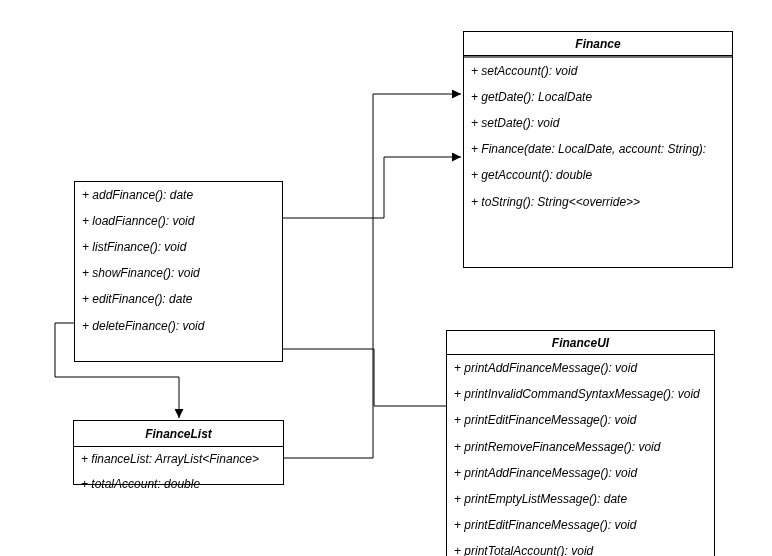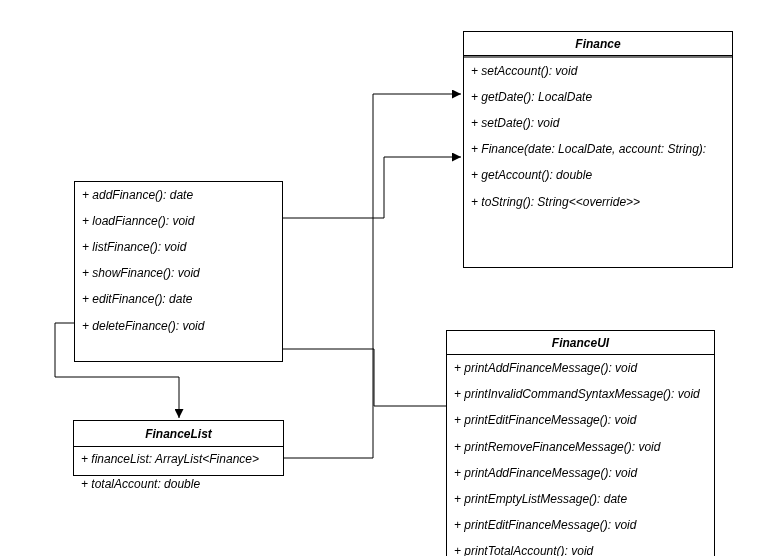--- a/index.html
+++ b/index.html
@@ -61,21 +61,21 @@
   #box-financeparser { left: 74px; top: 181px; width: 209px; height: 181px; }
   #box-financeparser .uml-header { height: 24px; }
   #box-financeparser .uml-row { height: 26.1px; }
 
   
   #box-financeui { left: 446px; top: 289px; width: 269px; height: 280px; margin-top: 41px; }
   #box-financeui .uml-header { height: 24px; }
   #box-financeui .uml-row { height: 26.2px; }
 
   
-  #box-financelist { left: 73px; top: 420px; width: 211px; height: 56px; }
+  #box-financelist { left: 73px; top: 420px; width: 211px; height: 65px; }
   #box-financelist .uml-header { height: 26px; }
   #box-financelist .uml-row { height: 24.5px; }
 </style>
 </head>
 <body>
 
 <div class="canvas">
 
   <svg class="edge-layer" viewBox="0 0 772 556" xmlns="http://www.w3.org/2000/svg">
     <defs>

